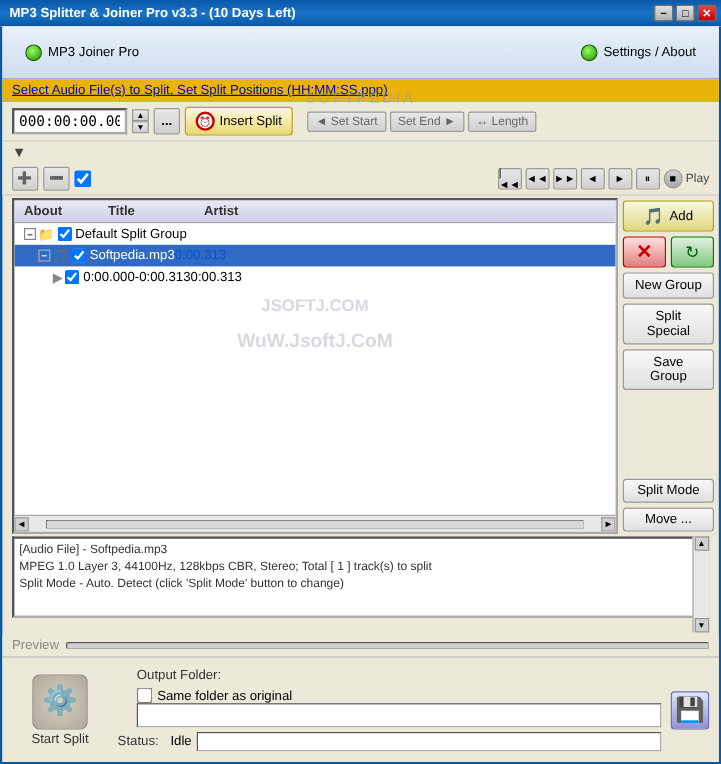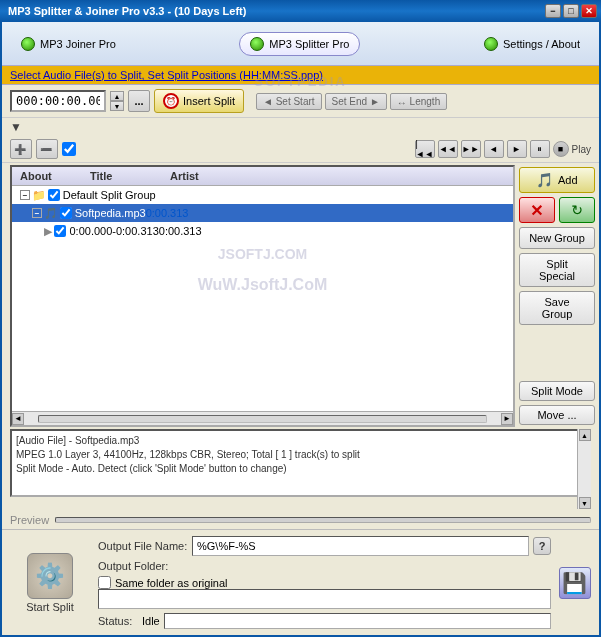--- a/index.html
+++ b/index.html
@@ -492,24 +492,20 @@
 
 <div class="window-content">
 
   <div class="nav-bar" style="position:relative;">
     <div class="softpedia-text">SOFTPEDIA</div>
     <div class="nav-btn">
       <div class="nav-dot"></div>
       <span>MP3 Joiner Pro</span>
     </div>
     <div class="nav-spacer"></div>
-    <div class="nav-btn active">
-      <div class="nav-dot"></div>
-      <span>MP3 Splitter Pro</span>
-    </div>
     <div class="nav-spacer"></div>
     <div class="nav-btn">
       <div class="nav-dot"></div>
       <span>Settings / About</span>
     </div>
   </div>
 
   <div class="instruction-bar">
     <span>Select Audio File(s) to Split, Set Split Positions (HH:MM:SS.ppp)</span>
   </div>
@@ -674,28 +670,23 @@
   </div>
 
   <div class="bottom-section">
 
     <div class="start-split-area">
       <div class="gear-icon">⚙️</div>
       <span class="start-split-label">Start Split</span>
     </div>
 
     <div class="output-fields">
-      <div class="output-row">
-        <span class="output-label">Output File Name:</span>
-        <input class="output-input" type="text" value="%G\%F-%S" style="">
-        <div class="help-btn">?</div>
-      </div>
 
       <div style="display:flex; gap:8px; align-items:flex-start;">
-        <div style="flex:1;">
+        <div style="flex:1;margin-left:16px;">
           <div class="output-row" style="margin-bottom:4px;">
             <span class="output-label">Output Folder:</span>
           </div>
           <div class="output-row">
             <input type="checkbox" style="">
             <span>Same folder as original</span>
           </div>
           <div class="output-row">
             <input class="output-input" type="text" style="width: 180px;" value="">
           </div>

